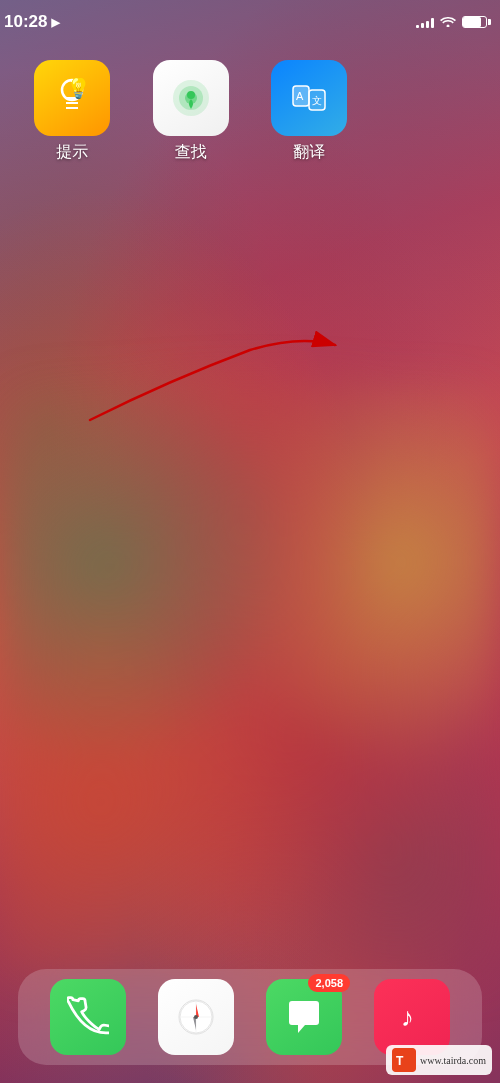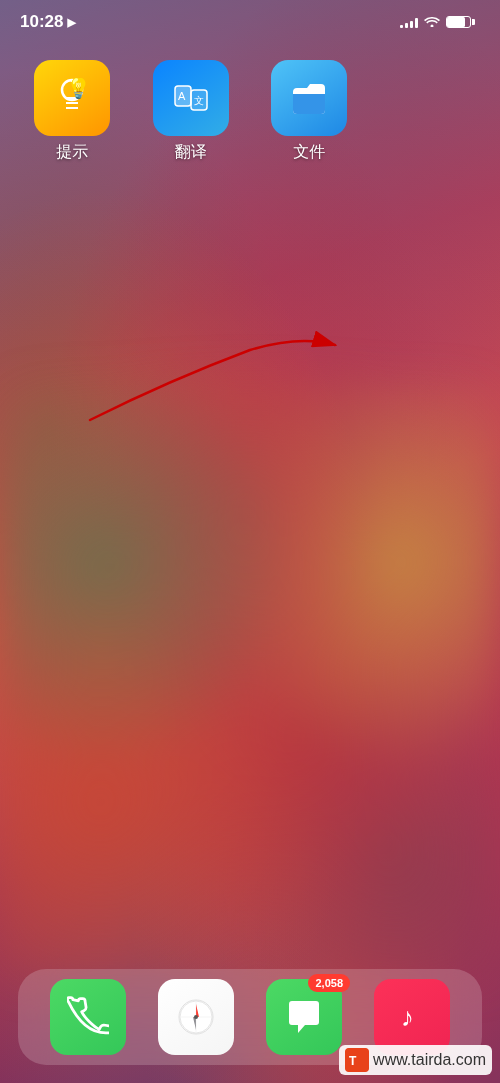--- a/index.html
+++ b/index.html
@@ -59,21 +59,21 @@
     
     .status-bar {
       position: absolute;
       top: 0;
       left: 0;
       right: 9px;
       height: 44px;
       display: flex;
       align-items: center;
       justify-content: space-between;
-      padding: 0 20px;
+      padding: 0 4px;
       z-index: 100;
     }
 
     .status-time {
       font-size: 17px;
       font-weight: 600;
       color: #fff;
       display: flex;
       align-items: center;
       gap: 4px;
@@ -306,22 +306,23 @@
       background: linear-gradient(135deg, #FF6B35, #E8421A);
       border-radius: 5px;
       display: flex;
       align-items: center;
       justify-content: center;
       font-size: 12px;
       color: #fff;
       font-weight: bold;
     }
     .watermark-text {
-      font-size: 16px;
+      font-size: 10px;
       color: #333;
+      font-family: Liberation Serif, serif;
     }
 
     
     .arrow-svg {
       position: absolute;
       top: 320px;
       left: 50px;
       width: 320px;
       height: 120px;
       z-index: 50;
@@ -371,45 +372,49 @@
         <line x1="14" y1="25" x2="26" y2="25" stroke="white" stroke-width="2"></line>
         <line x1="14" y1="30" x2="26" y2="30" stroke="white" stroke-width="2"></line>
 
         <text x="14" y="17" font-size="20" fill="white">💡</text>
       </svg>
     </div>
     <span class="app-label">提示</span>
   </div>
 
 
+  <div class="app-item">
+    <div class="app-icon icon-findmy" style="background: linear-gradient(145deg, #fff, #f0f0f0);">
+      <svg width="44" height="44" viewBox="0 0 44 44">
+
+        <circle cx="22" cy="22" r="18" fill="#34C759" opacity="0.15"></circle>
+        <circle cx="22" cy="22" r="12" fill="#34C759" opacity="0.25"></circle>
+        <circle cx="22" cy="22" r="6" fill="#34C759" opacity="0.5"></circle>
+
+        <circle cx="22" cy="19" r="4" fill="#34C759"></circle>
+        <path d="M22 23 Q18 27 22 33 Q26 27 22 23z" fill="#34C759"></path>
+      </svg>
+    </div>
+    <span class="app-label" style="color:#fff;">查找</span>
+  </div>
 
 
   <div class="app-item">
     <div class="app-icon icon-translate">
       <svg width="44" height="44" viewBox="0 0 44 44">
         <rect x="6" y="10" width="16" height="20" rx="3" fill="rgba(255,255,255,0.3)" stroke="white" stroke-width="1.5"></rect>
         <text x="9" y="24" font-size="11" fill="white" font-family="Arial">A</text>
         <rect x="22" y="14" width="16" height="20" rx="3" fill="rgba(255,255,255,0.15)" stroke="white" stroke-width="1.5"></rect>
         <text x="25" y="28" font-size="10" fill="white" font-family="Arial">文</text>
       </svg>
     </div>
     <span class="app-label">翻译</span>
   </div>
 
 
-  <div class="app-item">
-    <div class="app-icon icon-files">
-      <svg width="44" height="44" viewBox="0 0 44 44">
-
-        <path d="M6 16 Q6 12 10 12 L20 12 L23 8 L34 8 Q38 8 38 12 L38 34 Q38 38 34 38 L10 38 Q6 38 6 34 Z" fill="white"></path>
-        <path d="M6 18 L38 18 L38 34 Q38 38 34 38 L10 38 Q6 38 6 34 Z" fill="rgba(30,136,229,0.9)"></path>
-      </svg>
-    </div>
-    <span class="app-label">文件</span>
-  </div>
 
 </div>
 
 <svg class="arrow-svg" viewBox="0 0 320 120" fill="none" xmlns="http://www.w3.org/2000/svg">
   <defs>
     <marker id="arrowhead" markerWidth="10" markerHeight="7" refX="9" refY="3.5" orient="auto">
       <polygon points="0 0, 10 3.5, 0 7" fill="#CC0000"></polygon>
     </marker>
   </defs>
   <path d="M 40 100 Q 120 60 200 30 Q 250 15 285 25" stroke="#CC0000" stroke-width="2.5" stroke-linecap="round" marker-end="url(#arrowhead)"></path>

